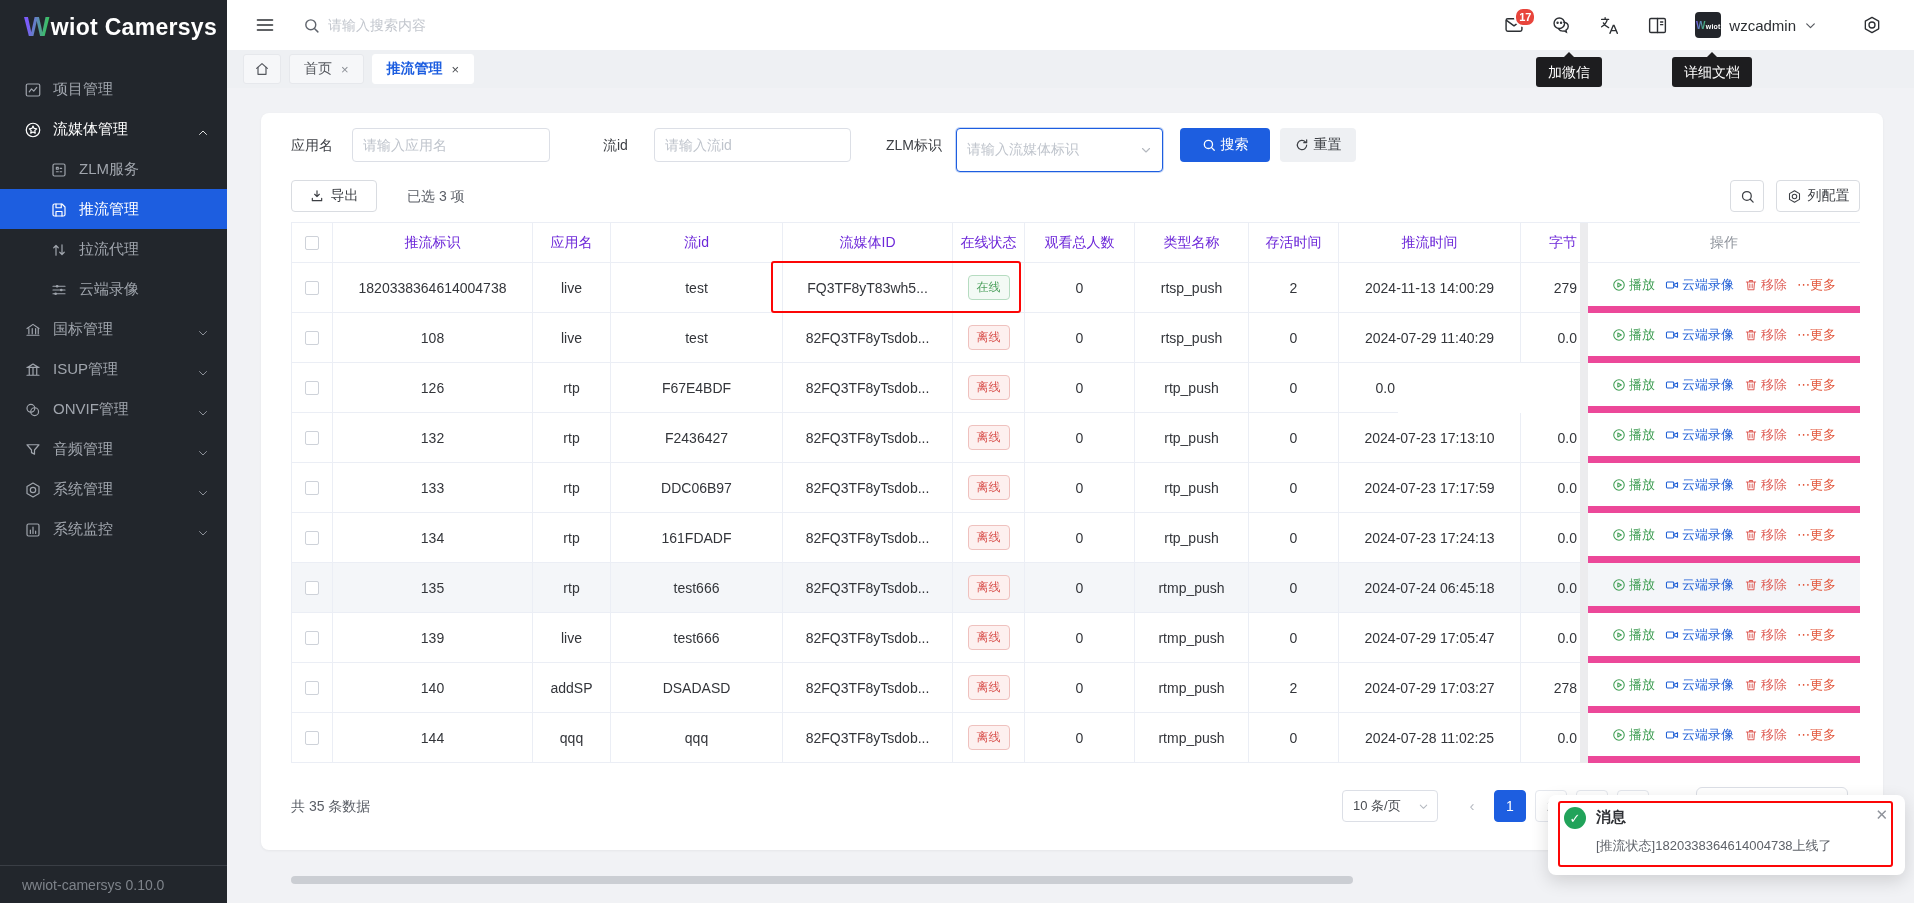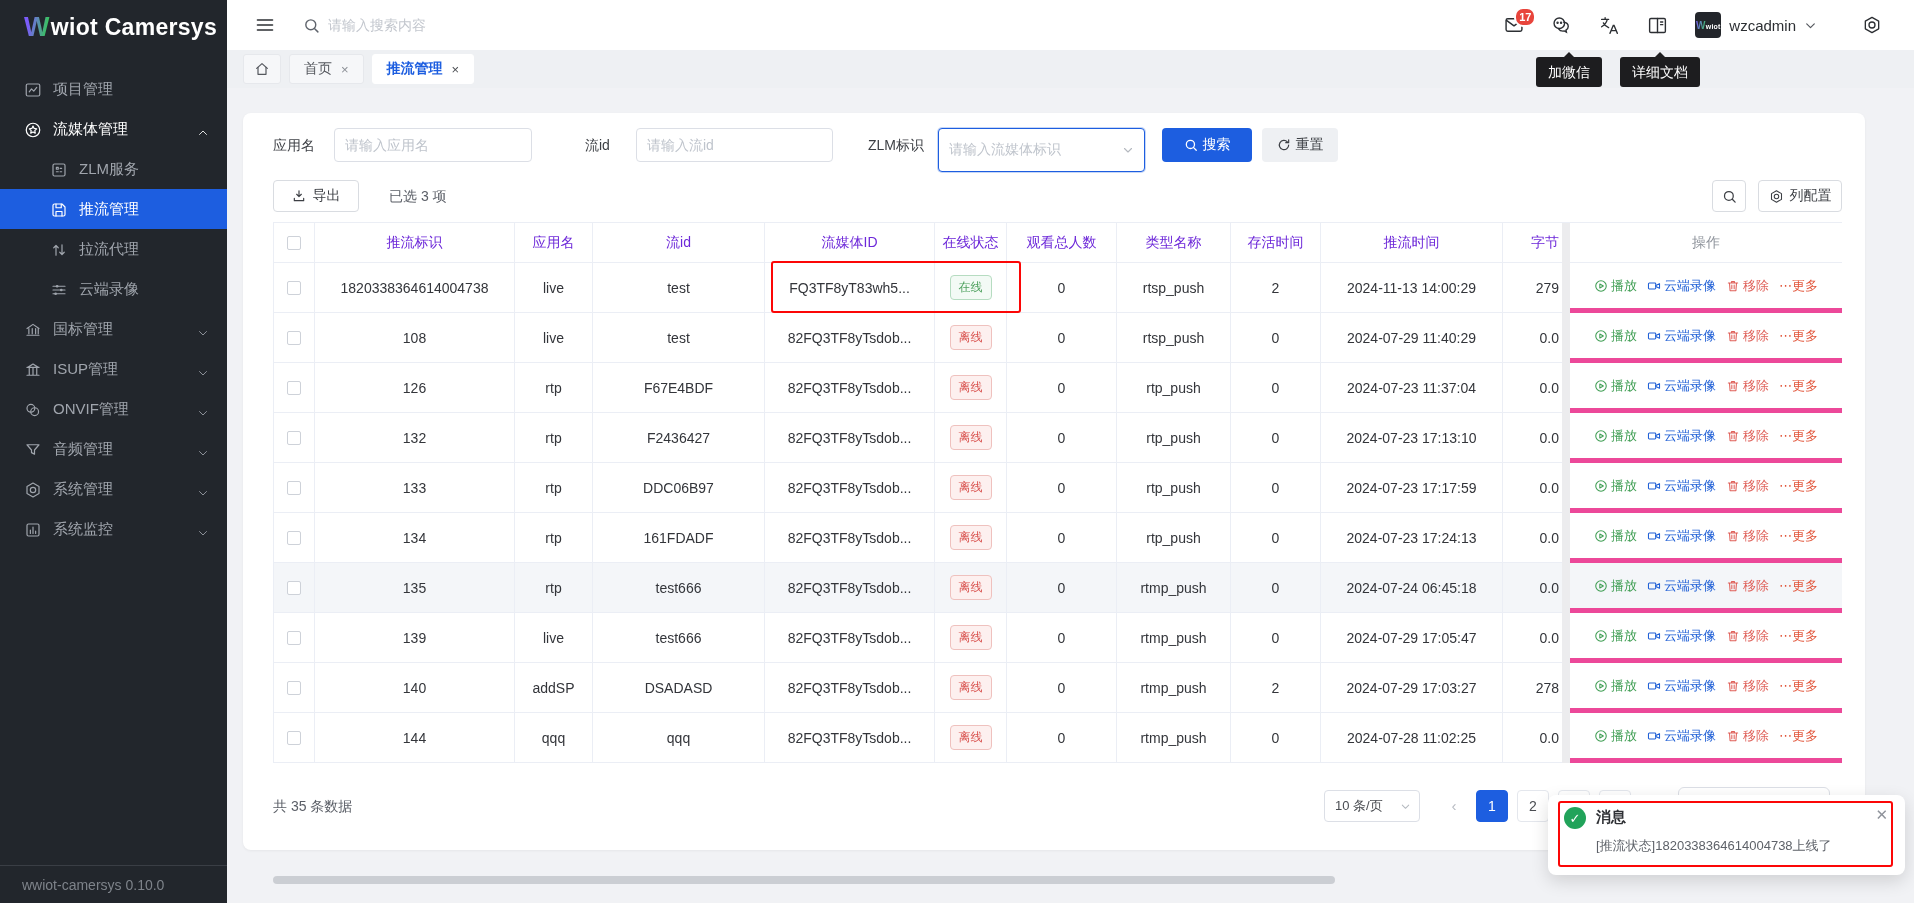--- a/index.html
+++ b/index.html
@@ -37,21 +37,21 @@
   
   .tabbar { position:absolute; left:227px; top:50px; right:0; height:38px; background:#eef0f3; display:flex; align-items:center; gap:8px; padding-left:16px; z-index:3; }
   .tab-home { width:38px; height:30px; background:#f6f7f9; border:1px solid #e6e8ec; border-radius:3px; display:flex; align-items:center; justify-content:center; color:#55585e; }
   .tab { height:30px; border-radius:3px; display:flex; align-items:center; gap:9px; padding:0 14px; font-size:14px; background:#f6f7f9; border:1px solid #e6e8ec; color:#55585e; cursor:pointer; }
   .tab.active { background:#fff; border-color:#fff; color:#1d5ee0; font-weight:bold; }
   .tab .x { color:#8b8f96; font-size:13px; font-weight:normal; }
   .tab.active .x { color:#4a4d52; }
 
   
   .content { position:absolute; left:227px; top:88px; right:0; bottom:0; background:#f1f2f5; }
-  .card { position:absolute; left:16px; top:25px; width:1622px; height:737px; background:#fff; border-radius:8px; box-shadow:0 1px 3px rgba(0,0,0,.05); }
+  .card { position:absolute; left:34px; top:25px; width:1622px; height:737px; background:#fff; border-radius:8px; box-shadow:0 1px 3px rgba(0,0,0,.05); }
 
   
   .frow { position:absolute; top:15px; left:0; height:34px; width:100%; }
   .flabel { position:absolute; top:0; line-height:34px; font-size:14px; color:#3c3f44; }
   .finput { position:absolute; top:0; height:34px; border:1px solid #dcdfe6; border-radius:4px; padding:0 10px; font-size:14px; color:#333; outline:none; }
   .finput::placeholder { color:#bfc4cc; }
   .fselect { position:absolute; top:0; height:44px; border:1px solid #1d5ee0; box-shadow:0 0 0 1px rgba(29,94,224,.25); border-radius:4px; display:flex; align-items:center; padding:0 10px; color:#bfc4cc; font-size:14px; background:#fff; }
   .fselect .chev { margin-left:auto; color:#b4b8bf; }
   .btn { display:inline-flex; align-items:center; justify-content:center; gap:5px; height:34px; border-radius:4px; font-size:14px; cursor:pointer; border:none; }
   .btn-primary { position:absolute; top:0; background:#1d5ee0; color:#fff; }
@@ -74,21 +74,21 @@
   .tc:first-child { border-left:1px solid #ebeef5; }
   .thead .tc { color:#6d28d9; }
   .tc.bytes { justify-content:flex-end; padding-right:3px; border-right:none; }
   .cbox { width:14px; height:14px; border:1px solid #ced2d9; border-radius:2px; background:#fff; cursor:pointer; }
   .stbadge { font-size:12px; padding:3px 8px; border-radius:4px; border:1px solid; }
   .st-on  { color:#4fa15f; border-color:#b6dcc1; background:#f3faf5; }
   .st-off { color:#d9534f; border-color:#efc1be; background:#fdf0ef; }
   .vgutter { position:absolute; left:1289px; top:0; width:8px; height:540px; background:#ececee; }
   .opscol { position:absolute; left:1297px; top:0; width:272px; height:540px; background:#fff; }
   .opshead { height:40px; display:flex; align-items:center; justify-content:center; color:#8e939b; border-bottom:1px solid #ebeef5; }
-  .opsrow { height:50px; display:flex; align-items:center; justify-content:center; gap:10px; border-bottom:5px solid #ec4899; font-size:13px; white-space:nowrap; }
+  .opsrow { height:50px; display:flex; align-items:center; justify-content:center; gap:10px; border-bottom:7px solid #ec4899; font-size:13px; white-space:nowrap; }
   .opsrow.hover { background:#f4f6f9; }
   .oplink { display:inline-flex; align-items:center; gap:3px; cursor:pointer; }
   .op-play { color:#3f9e53; }
   .op-cloud { color:#1f5fd6; }
   .op-remove { color:#df5f58; }
   .op-more { color:#e2553a; }
 
   .hscroll { position:absolute; left:30px; top:763px; width:1062px; height:8px; background:#cbced3; border-radius:4px; cursor:pointer; }
 
   
@@ -98,21 +98,21 @@
   .psize .chev { margin-left:auto; color:#b4b8bf; }
   .pprev { position:absolute; left:1199px; width:24px; line-height:32px; text-align:center; color:#b7bbc2; font-size:15px; cursor:pointer; }
   .pbtn { position:absolute; top:0; width:32px; height:32px; border-radius:4px; display:flex; align-items:center; justify-content:center; font-size:14px; background:#fff; border:1px solid #e4e7ed; color:#4a4d52; cursor:pointer; }
   .pbtn.cur { background:#1d5ee0; border-color:#1d5ee0; color:#fff; }
   .pextra { position:absolute; left:1435px; top:-3px; width:152px; height:32px; border:1px solid #dcdfe6; border-radius:6px; background:#fff; }
 
   
   .tip { position:absolute; top:57px; height:30px; line-height:30px; padding:0 12px; background:#1d1d1f; color:#fff; font-size:14px; border-radius:3px; z-index:20; }
   .tip::before { content:""; position:absolute; top:-5px; left:50%; margin-left:-5px; border-left:5px solid transparent; border-right:5px solid transparent; border-bottom:5px solid #1d1d1f; }
   .tip.wechat { left:1536px; }
-  .tip.docs { left:1620px;text-align:center; }
+  .tip.docs { left:1672px;text-align:center; }
 
   
   .toast { position:absolute; left:1548px; top:795px; width:357px; height:80px; background:#fff; border-radius:8px; box-shadow:0 6px 18px rgba(0,0,0,.14); z-index:30; }
   .toast .redbox { position:absolute; left:10px; top:6px; width:335px; height:66px; border:2px solid #fc0606; border-radius:3px; pointer-events:none; }
   .t-ico { position:absolute; left:16px; top:12px; width:22px; height:22px; border-radius:50%; background:#21a35a; color:#fff; display:flex; align-items:center; justify-content:center; font-size:13px; }
   .t-title { position:absolute; left:48px; top:13px; font-size:15px; font-weight:bold; color:#2f3135; }
   .t-close { position:absolute; right:17px; top:11px; color:#8f939b; font-size:15px; cursor:pointer; }
   .t-msg { position:absolute; left:48px; top:42px; font-size:13px; color:#5e6269; white-space:nowrap; }
 
   
@@ -427,21 +427,20 @@
           <span class="tc " style="width:200px">126</span>
           <span class="tc " style="width:78px">rtp</span>
           <span class="tc " style="width:172px">F67E4BDF</span>
           <span class="tc " style="width:170px">82FQ3TF8yTsdob...</span>
           <span class="tc " style="width:72px">
             <span class="stbadge st-off">离线</span>
           </span>
           <span class="tc " style="width:110px">0</span>
           <span class="tc " style="width:114px">rtp_push</span>
           <span class="tc " style="width:90px">0</span>
-          <span class="tc " style="width:182px">2024-07-23 11:37:04</span>
           <span class="tc bytes" style="width:59px">0.0</span>
         </div>
         <div class="trowline">
           <span class="tc " style="width:42px">
             <span class="cbox"></span>
           </span>
           <span class="tc " style="width:200px">132</span>
           <span class="tc " style="width:78px">rtp</span>
           <span class="tc " style="width:172px">F2436427</span>
           <span class="tc " style="width:170px">82FQ3TF8yTsdob...</span>

